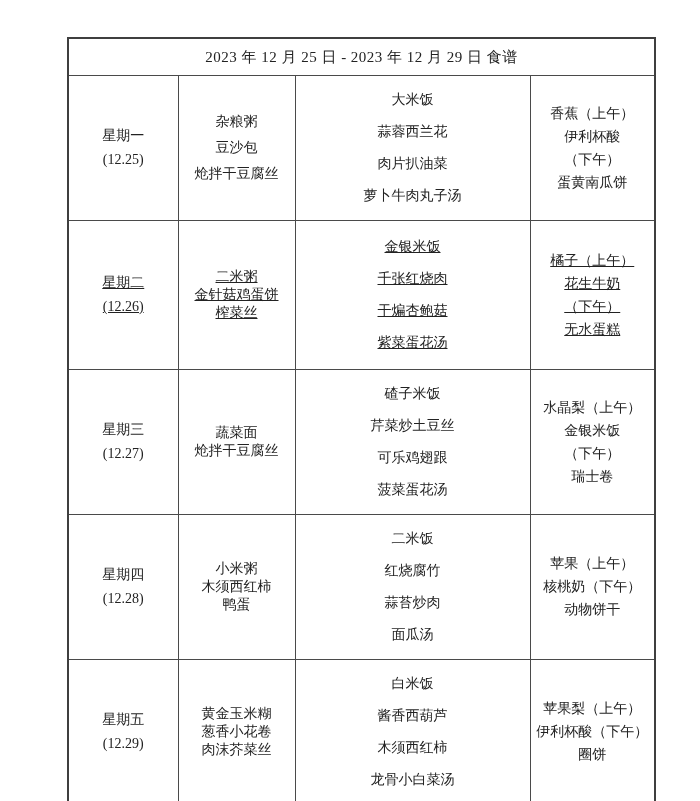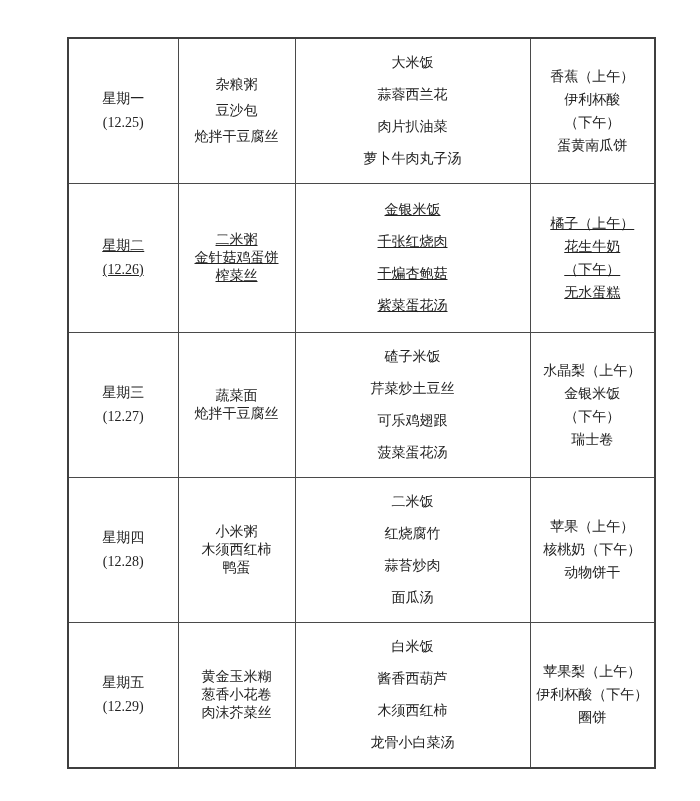--- a/index.html
+++ b/index.html
@@ -65,20 +65,23 @@
 <div class="page">
   <table class="menu">
     <colgroup>
       <col style="width:110px">
       <col style="width:117px">
       <col style="width:235px">
       <col style="width:125px">
     </colgroup>
 
     <tbody>
+        <tr class="title-row">
+      <td colspan="4">2023 年 12 月 25 日 - 2023 年 12 月 29 日 食谱</td>
+    </tr>
 
 
     <tr class="r1">
       <td class="cell day-cell">
         <div class="line">星期一</div>
         <div class="line">(12.25)</div>
       </td>
       <td class="cell breakfast-cell loose">
             <div class="line">杂粮粥</div>
             <div class="line">豆沙包</div>

